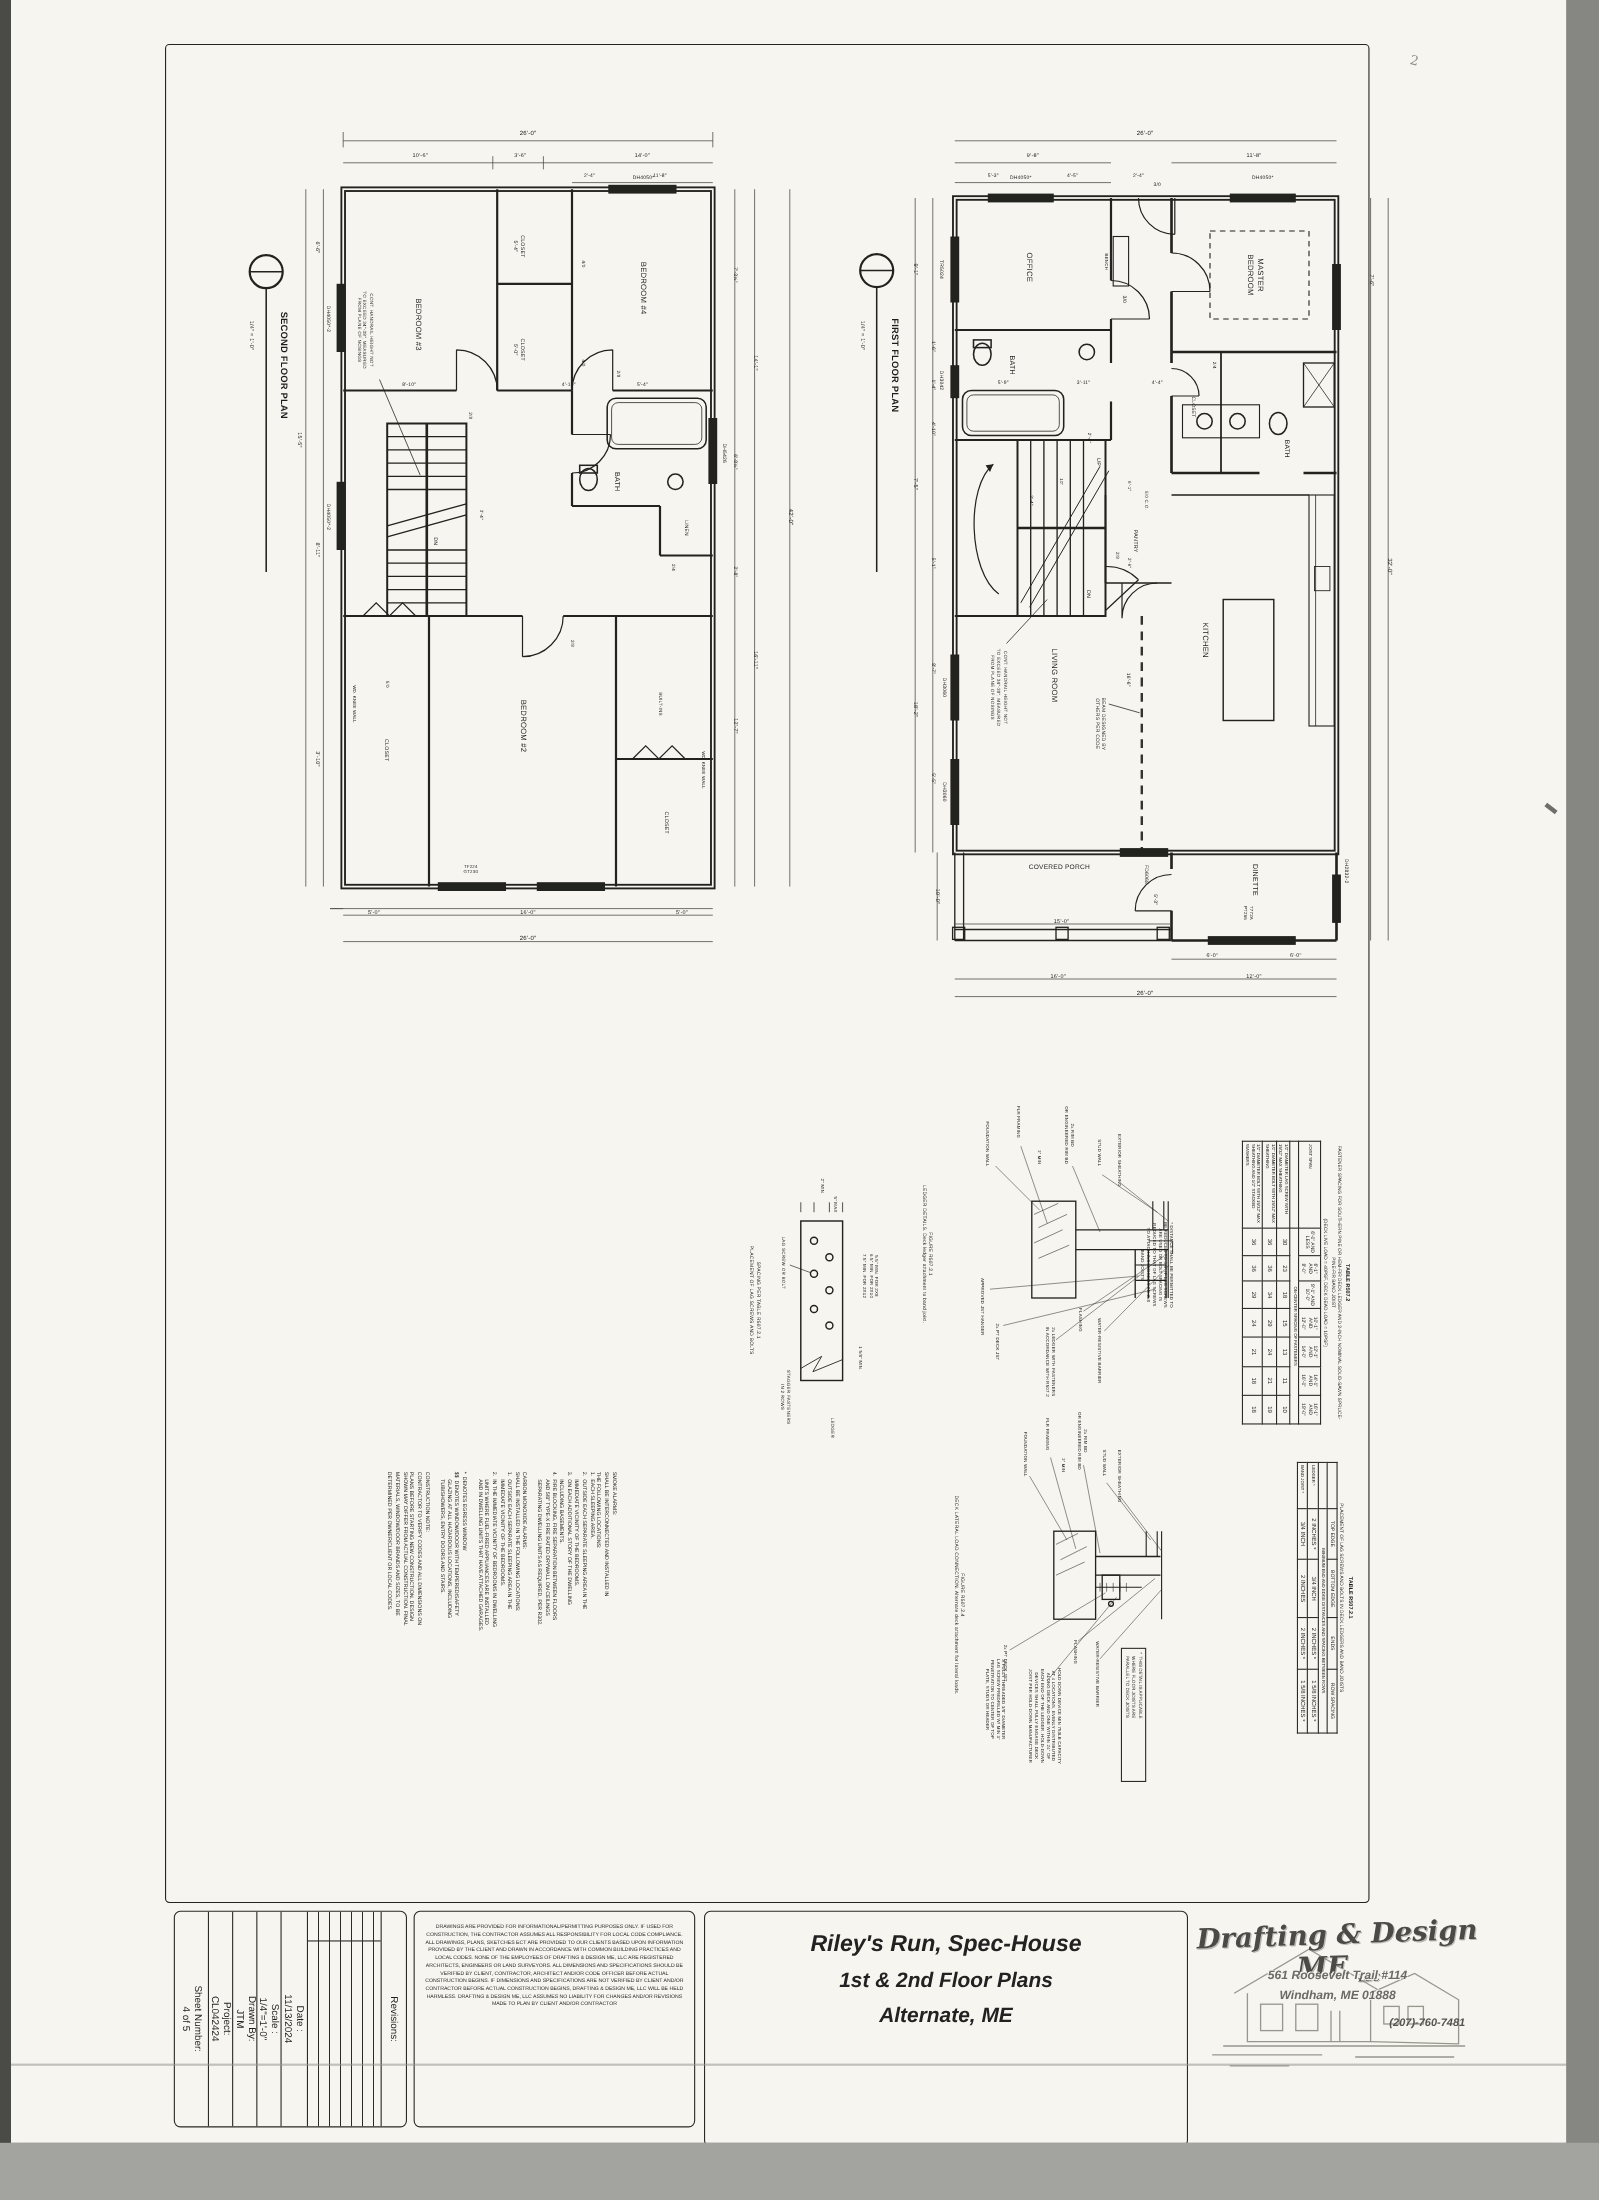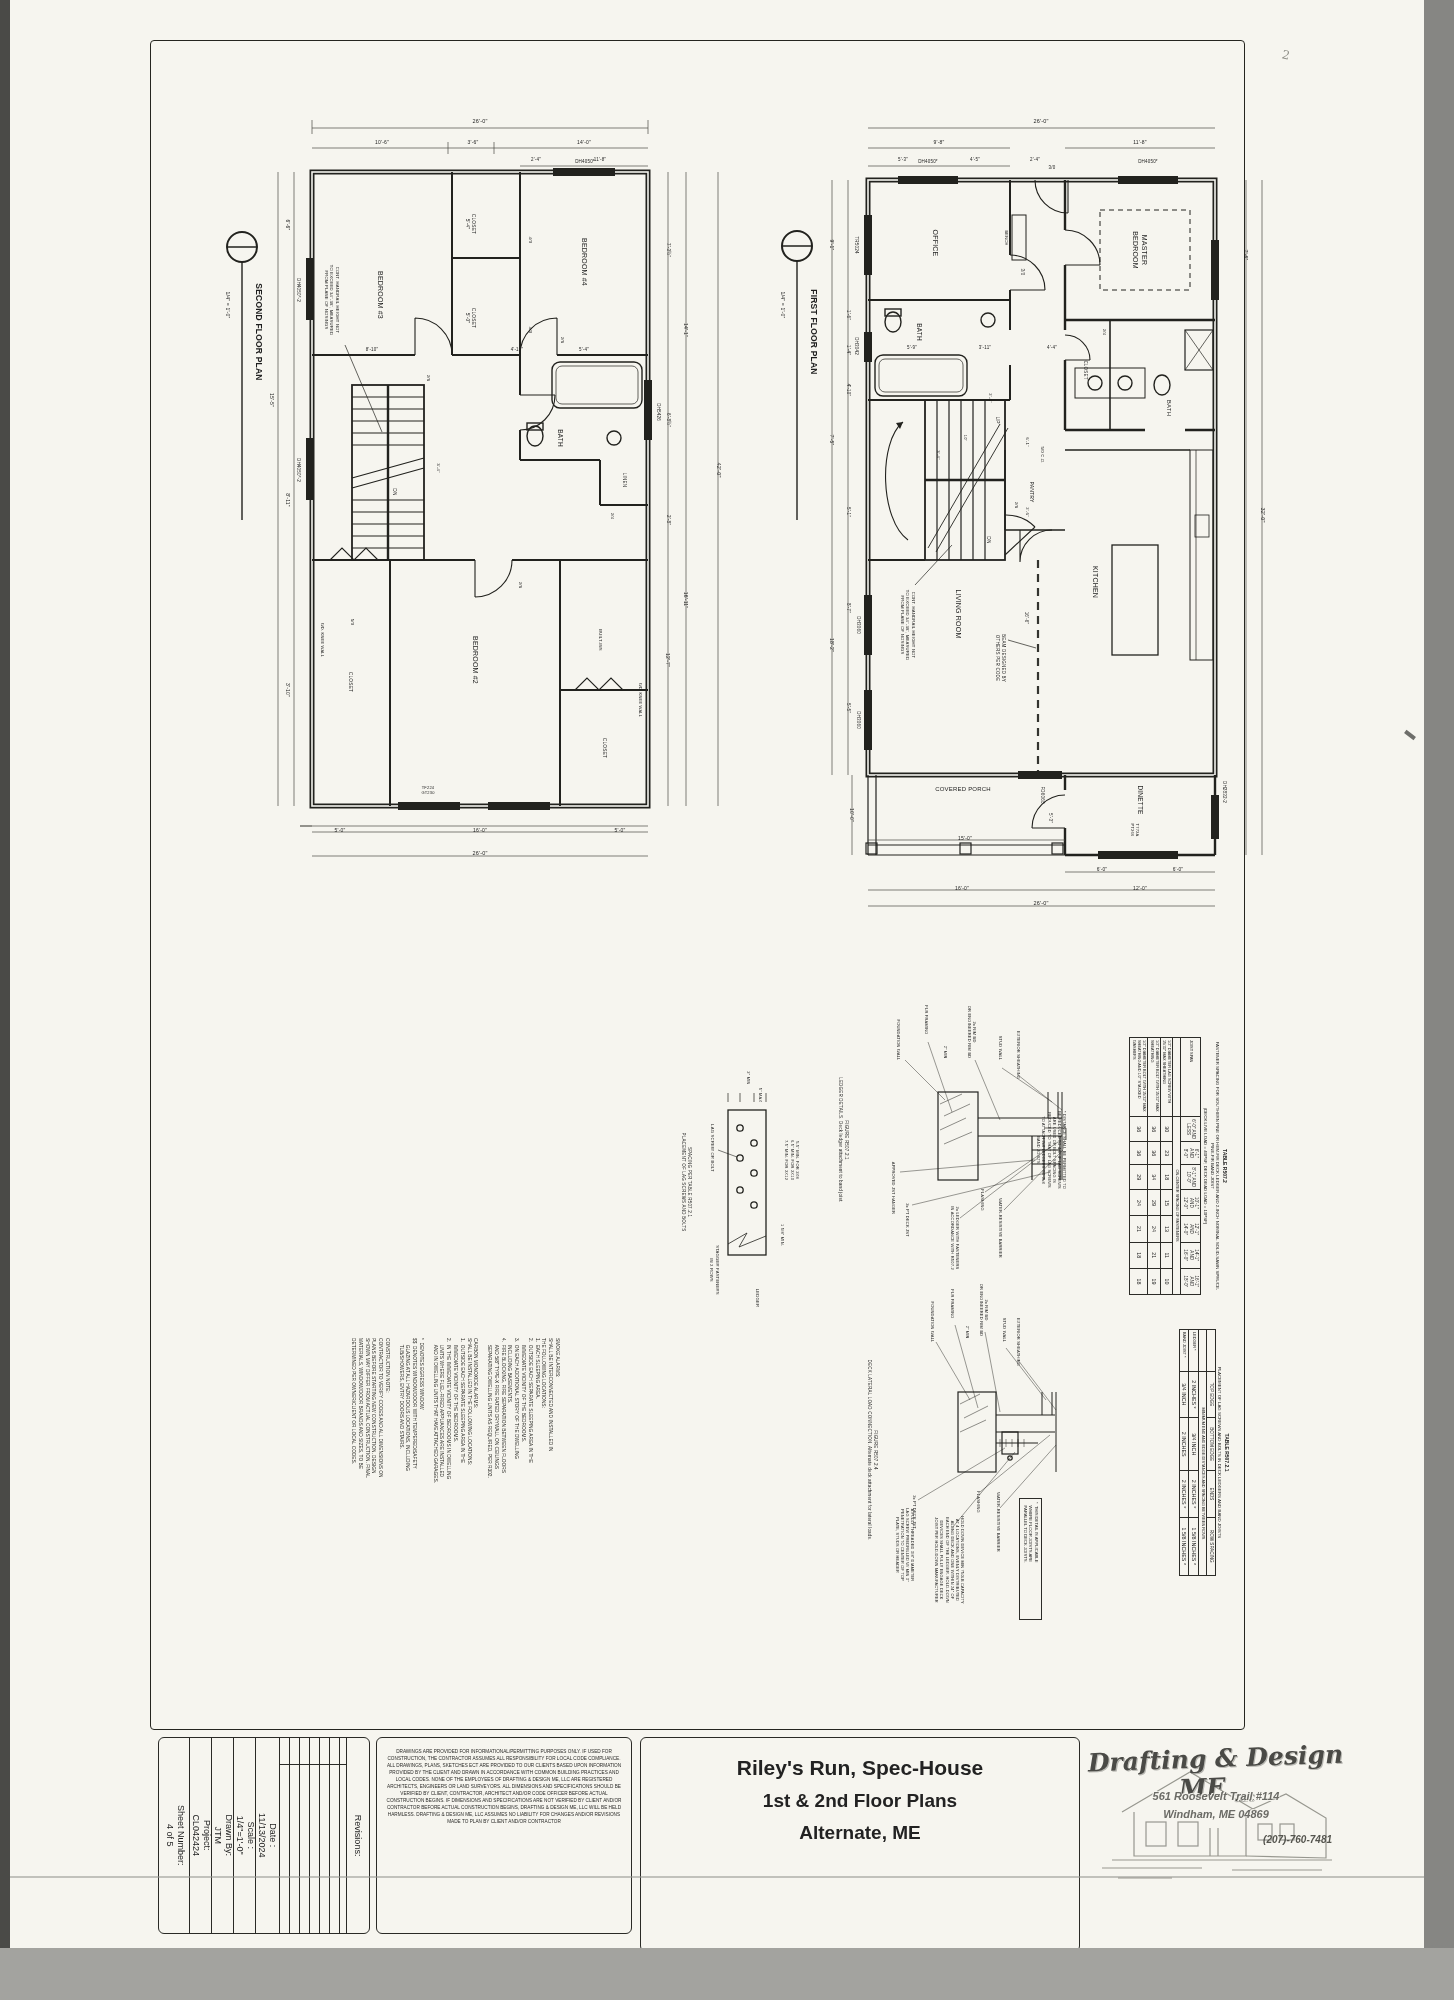--- a/index.html
+++ b/index.html
@@ -588,21 +588,21 @@
     <div class="tb-cell" id="rev-grid" style="width:70px;"></div>
     <div class="tb-cell" style="width:22px;">
       <span>Revisions:</span>
       </div>
   </div>
 
   <div class="tb-box" style="left:376px;top:1737px;width:254px;height:195px;">
     <div id="disc">DRAWINGS ARE PROVIDED FOR INFORMATIONAL/PERMITTING PURPOSES ONLY. IF USED FOR CONSTRUCTION, THE CONTRACTOR ASSUMES ALL RESPONSIBILITY FOR LOCAL CODE COMPLIANCE. ALL DRAWINGS, PLANS, SKETCHES ECT ARE PROVIDED TO OUR CLIENTS BASED UPON INFORMATION PROVIDED BY THE CLIENT AND DRAWN IN ACCORDANCE WITH COMMON BUILDING PRACTICES AND LOCAL CODES. NONE OF THE EMPLOYEES OF DRAFTING &amp; DESIGN ME, LLC ARE REGISTERED ARCHITECTS, ENGINEERS OR LAND SURVEYORS. ALL DIMENSIONS AND SPECIFICATIONS SHOULD BE VERIFIED BY CLIENT, CONTRACTOR, ARCHITECT AND/OR CODE OFFICER BEFORE ACTUAL CONSTRUCTION BEGINS. IF DIMENSIONS AND SPECIFICATIONS ARE NOT VERIFIED BY CLIENT AND/OR CONTRACTOR BEFORE ACTUAL CONSTRUCTION BEGINS, DRAFTING &amp; DESIGN ME, LLC WILL BE HELD HARMLESS. DRAFTING &amp; DESIGN ME, LLC ASSUMES NO LIABILITY FOR CHANGES AND/OR REVISIONS MADE TO PLAN BY CLIENT AND/OR CONTRACTOR</div>
   </div>
 
-  <div id="title-box" class="tb-box" style="left:640px;top:1737px;width:438px;height:195px;">
+  <div id="title-box" class="tb-box" style="left:640px;top:1737px;width:438px;height:195px;font-style:italic;">
     <div class="title-line" style="font-size:21px;margin-bottom:10px;">Riley's Run, Spec-House</div>
     <div class="title-line" style="font-size:19px;margin-bottom:10px;">1st &amp; 2nd Floor Plans</div>
     <div class="title-line" style="font-size:19px;">Alternate, ME</div>
   </div>
 
   <div id="logo">
     <svg width="268" height="150" viewBox="0 0 268 150" style="position:absolute;left:0;top:0;">
       <g stroke="#97978f" fill="none" stroke-width="1.2">
         <path d="M40,74 L108,34 L176,74"></path>
         <path d="M52,74 V118 L164,118 V74"></path>
@@ -611,21 +611,21 @@
           <rect x="96" y="84" width="20" height="24"></rect>
         <rect x="176" y="86" width="14" height="16"></rect>
           <rect x="198" y="86" width="14" height="16"></rect>
         <path d="M30,122 H250 M20,130 H120 M150,132 H240 M36,140 H90"></path>
         <path d="M128,90 V118 M136,90 V118"></path>
       </g>
     </svg>
     <div id="logo-name"><span>Drafting &amp; Design ME</span>
       <span id="logo-llc">LLC</span></div>
     <div class="logo-addr" style="top:52px;">561 Roosevelt Trail #114</div>
-    <div class="logo-addr" style="top:70px;">Windham, ME 04869</div>
+    <div class="logo-addr" style="top:70px;">Windham, ME 01888</div>
     <div id="logo-phone">(207)-760-7481</div>
   </div>
 
   <div id="pen-mark">2</div>
   <div id="smudge"></div>
   <div id="crease"></div>
   <div id="edge-left"></div>
   <div id="edge-right"></div>
   <div id="edge-bottom"></div>
 </div>

